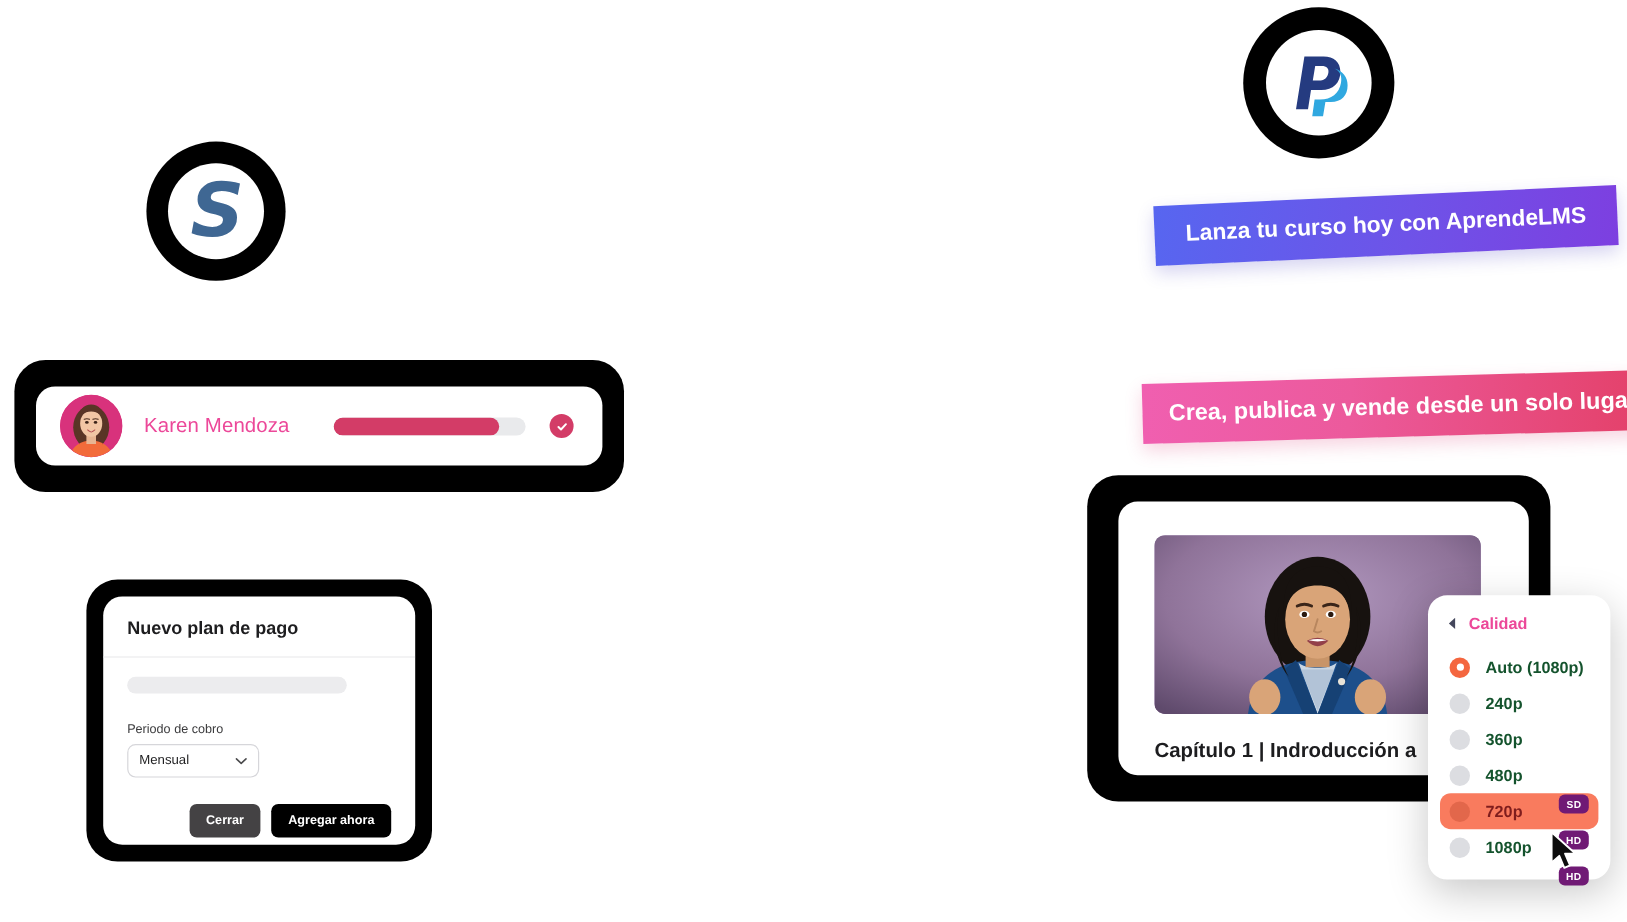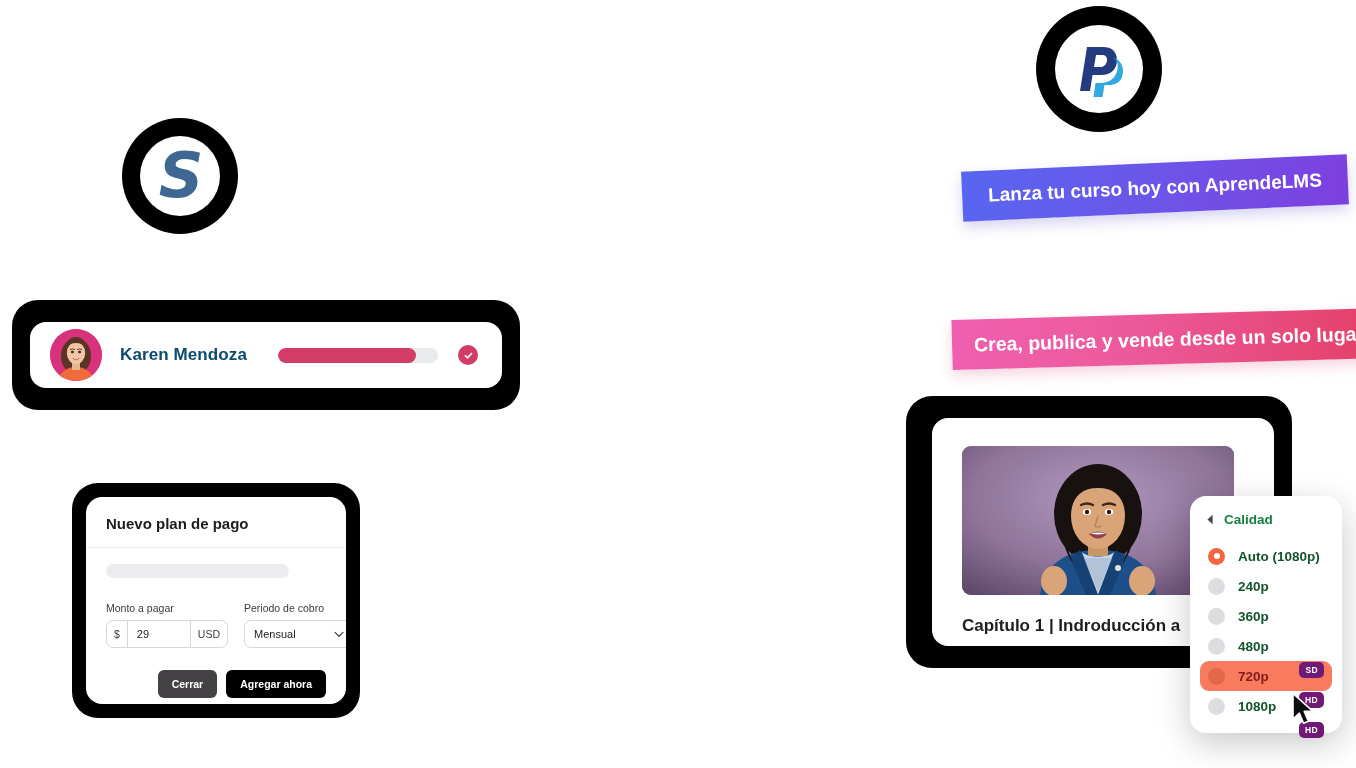--- a/index.html
+++ b/index.html
@@ -77,21 +77,21 @@
     padding: 0 24px 0 20px;
   }
   .avatar {
     width: 52px; height: 52px; border-radius: 50%;
     background: radial-gradient(circle at 50% 40%, #e8498f 0%, #d8327c 100%);
     overflow: hidden; position: relative; flex: 0 0 auto;
   }
   .avatar svg { position: absolute; inset: 0; width: 100%; height: 100%; }
   .student-name {
     margin-left: 18px;
-    font-size: 17px; font-weight: bold; color: #0c4a6e;
+    font-size: 17px; font-weight: normal; color: #ec4899;
     letter-spacing: .1px;
   }
   .progress-track {
     margin-left: auto;
     width: 160px; height: 15px; border-radius: 9px;
     background: #e9eaec; position: relative; overflow: hidden;
   }
   .progress-fill {
     position: absolute; left: 0; top: 0; bottom: 0;
     width: 86%; border-radius: 9px; background: #d33c67;
@@ -175,21 +175,21 @@
     background: #ffffff;
     border-radius: 16px;
     box-shadow: 0 10px 34px rgba(0,0,0,.22);
     padding: 14px 0 12px;
   }
   .qmenu-head {
     display: flex; align-items: center; gap: 10px;
     padding: 2px 16px 14px;
   }
   .qmenu-head-label {
-    font-size: 13.5px; font-weight: bold; color: #15803d;
+    font-size: 13.5px; font-weight: bold; color: #ec4899;
   }
   .q-item {
     display: flex; align-items: center;
     margin: 0 10px; padding: 6px 8px;
     border-radius: 9px; gap: 13px; height: 30px;
   }
   .q-item.selected-row { background: #f97b5e; }
   .q-radio {
     width: 17px; height: 17px; border-radius: 50%;
     background: #dcdde1; flex: 0 0 auto;
@@ -298,28 +298,20 @@
     </div>
   </div>
 
   <div class="frame" style="left:36px; top:483px; width:288px; height:235px;margin-left:36px;">
     <div class="frame-inner" style="left:14px; top:14px; right:14px; bottom:14px;">
       <div class="modal-title">Nuevo plan de pago</div>
       <div class="modal-body">
         <div class="skeleton-bar"></div>
         <div class="field-row">
           <div>
-            <span class="field-label">Monto a pagar</span>
-            <div class="input-group">
-              <span class="ig-prefix">$</span>
-              <span class="ig-value">29</span>
-              <span class="ig-suffix">USD</span>
-            </div>
-          </div>
-          <div>
             <span class="field-label">Periodo de cobro</span>
             <div class="select-box">
               <span>Mensual</span>
               <svg width="10" height="7" viewBox="0 0 10 7">
                 <path d="M1 1.4 L5 5.2 L9 1.4" stroke="#4a4a4c" stroke-width="1.3" fill="none" stroke-linecap="round" stroke-linejoin="round"></path>
               </svg>
             </div>
           </div>
         </div>
         <div class="btn-row">

